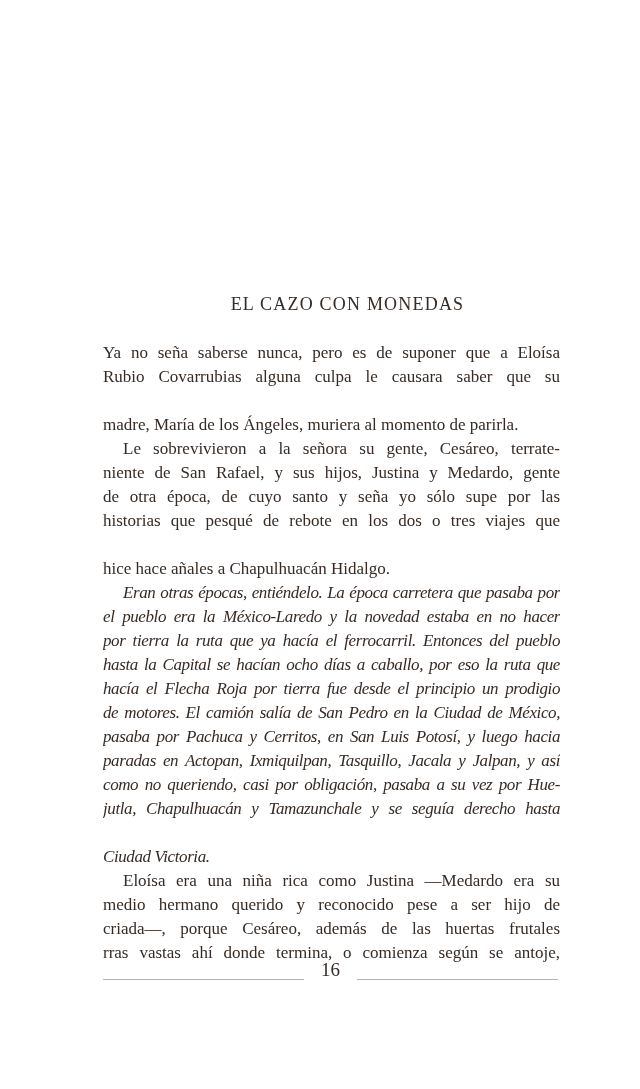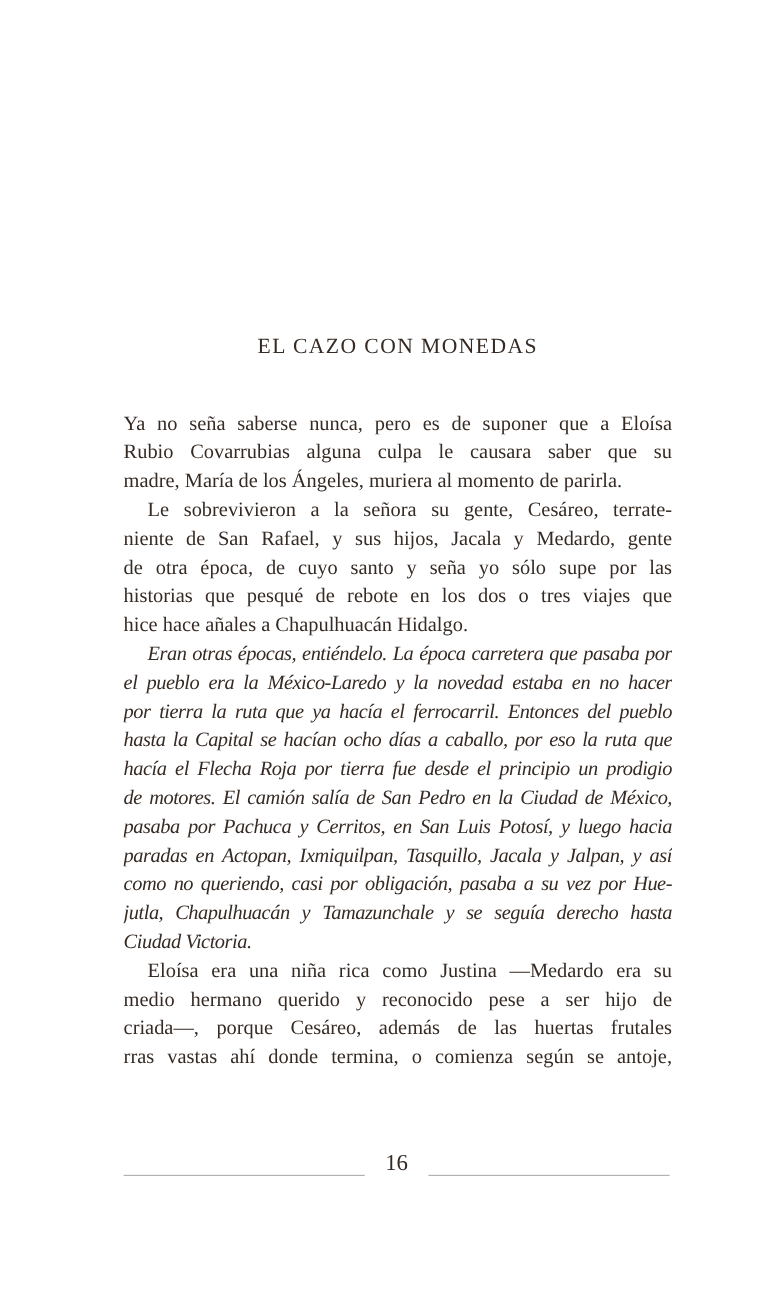--- a/index.html
+++ b/index.html
@@ -14,21 +14,21 @@
     background: #ffffff;
     font-family: "Liberation Serif", serif;
     color: #362b24;
     overflow: hidden;
   }
   .chapter-title {
     position: absolute;
     top: 278px;
     left: 103px;
     width: 457px;
-    margin: 0;
+    margin: 16px;
     text-align: center;
     font-size: 18px;
     font-weight: 400;
     letter-spacing: 1.2px;
     line-height: 20px;
     color: #362b24;
   }
   .body-text {
     position: absolute;
     top: 341px;
@@ -39,20 +39,21 @@
     overflow: hidden;
   }
   .para { margin: 0; }
   .para .line {
     text-align: justify;
     text-align-last: justify;
     white-space: normal;
   }
   .para .line.last {
     text-align-last: left;
+    margin-top: 24px;
   }
   .para.indent .line:first-child {
     text-indent: 20px;
   }
   .para.italic {
     font-style: italic;
     letter-spacing: -0.4px;
   }
   .footer {
     position: absolute;
@@ -83,21 +84,21 @@
   <h1 class="chapter-title">EL CAZO CON MONEDAS</h1>
 
   <div class="body-text">
       <div class="para normal">
         <div class="line">Ya no seña saberse nunca, pero es de suponer que a Eloísa</div>
         <div class="line">Rubio Covarrubias alguna culpa le causara saber que su</div>
         <div class="line last">madre, María de los Ángeles, muriera al momento de parirla.</div>
       </div>
       <div class="para normal indent">
         <div class="line">Le sobrevivieron a la señora su gente, Cesáreo, terrate-</div>
-        <div class="line">niente de San Rafael, y sus hijos, Jacala y Medardo, gente</div>
+        <div class="line">niente de San Rafael, y sus hijos, Justina y Medardo, gente</div>
         <div class="line">de otra época, de cuyo santo y seña yo sólo supe por las</div>
         <div class="line">historias que pesqué de rebote en los dos o tres viajes que</div>
         <div class="line last">hice hace añales a Chapulhuacán Hidalgo.</div>
       </div>
       <div class="para italic indent">
         <div class="line">Eran otras épocas, entiéndelo. La época carretera que pasaba por</div>
         <div class="line">el pueblo era la México-Laredo y la novedad estaba en no hacer</div>
         <div class="line">por tierra la ruta que ya hacía el ferrocarril. Entonces del pueblo</div>
         <div class="line">hasta la Capital se hacían ocho días a caballo, por eso la ruta que</div>
         <div class="line">hacía el Flecha Roja por tierra fue desde el principio un prodigio</div>

